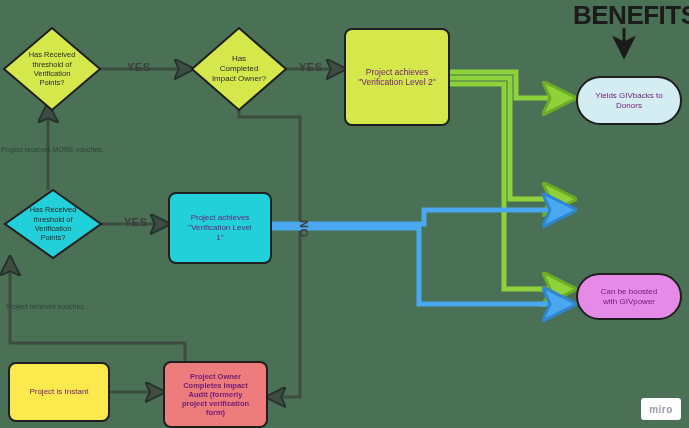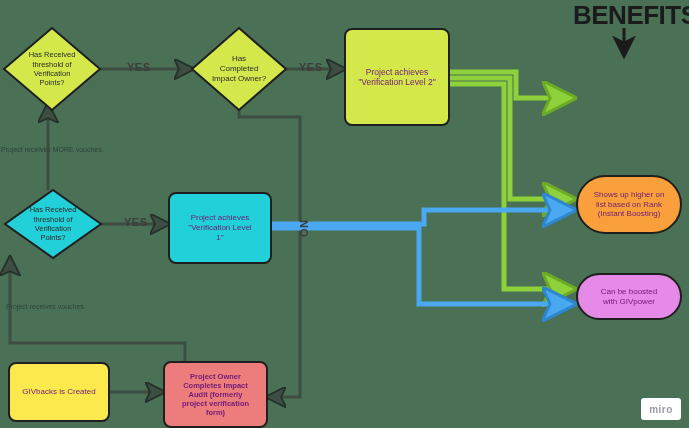--- a/index.html
+++ b/index.html
@@ -213,37 +213,36 @@
 "Verification Level 2"</span>
   </div>
 
   <div class="node rect" style="left:168px; top:192px; width:104px; height:72px; background:#21d0d8;">
     <span class="node-text" style="font-size:8px;">Project achieves
 "Verification Level
 1"</span>
   </div>
 
   <div class="node rect" style="left:8px; top:362px; width:102px; height:60px; background:#fbe94d;">
-    <span class="node-text" style="font-size:8px;">GIVbacks is Created</span>
+    <span class="node-text" style="font-size:8px;">Project is Instant</span>
   </div>
 
   <div class="node rect" style="left:163px; top:361px; width:105px; height:67px; background:#ed7d7d;font-weight:bold;">
     <span class="node-text" style="font-size:7.5px;">Project Owner
 Completes Impact
 Audit (formerly
 project verification
 form)</span>
   </div>
 
-
-  <div class="node pill" style="left:576px; top:175px; width:106px; height:59px; background:#f9a03c;">
-    <span class="node-text" style="font-size:8px;">Shows up higher on
-list based on Rank
-(Instant Boosting)</span>
-  </div>
+  <div class="node pill" style="left:576px; top:76px; width:106px; height:49px; background:#d4edf2;">
+    <span class="node-text" style="font-size:8px;">Yields GIVbacks to
+Donors</span>
+  </div>
+
 
   <div class="node pill" style="left:576px; top:273px; width:106px; height:47px; background:#e68ae8;">
     <span class="node-text" style="font-size:8px;">Can be boosted
 with GIVpower</span>
   </div>
 
   <div class="edge-label" style="left:127px; top:61px; font-size:11px;">YES</div>
 
   <div class="edge-label" style="left:299px; top:61px; font-size:11px;">YES</div>
 

